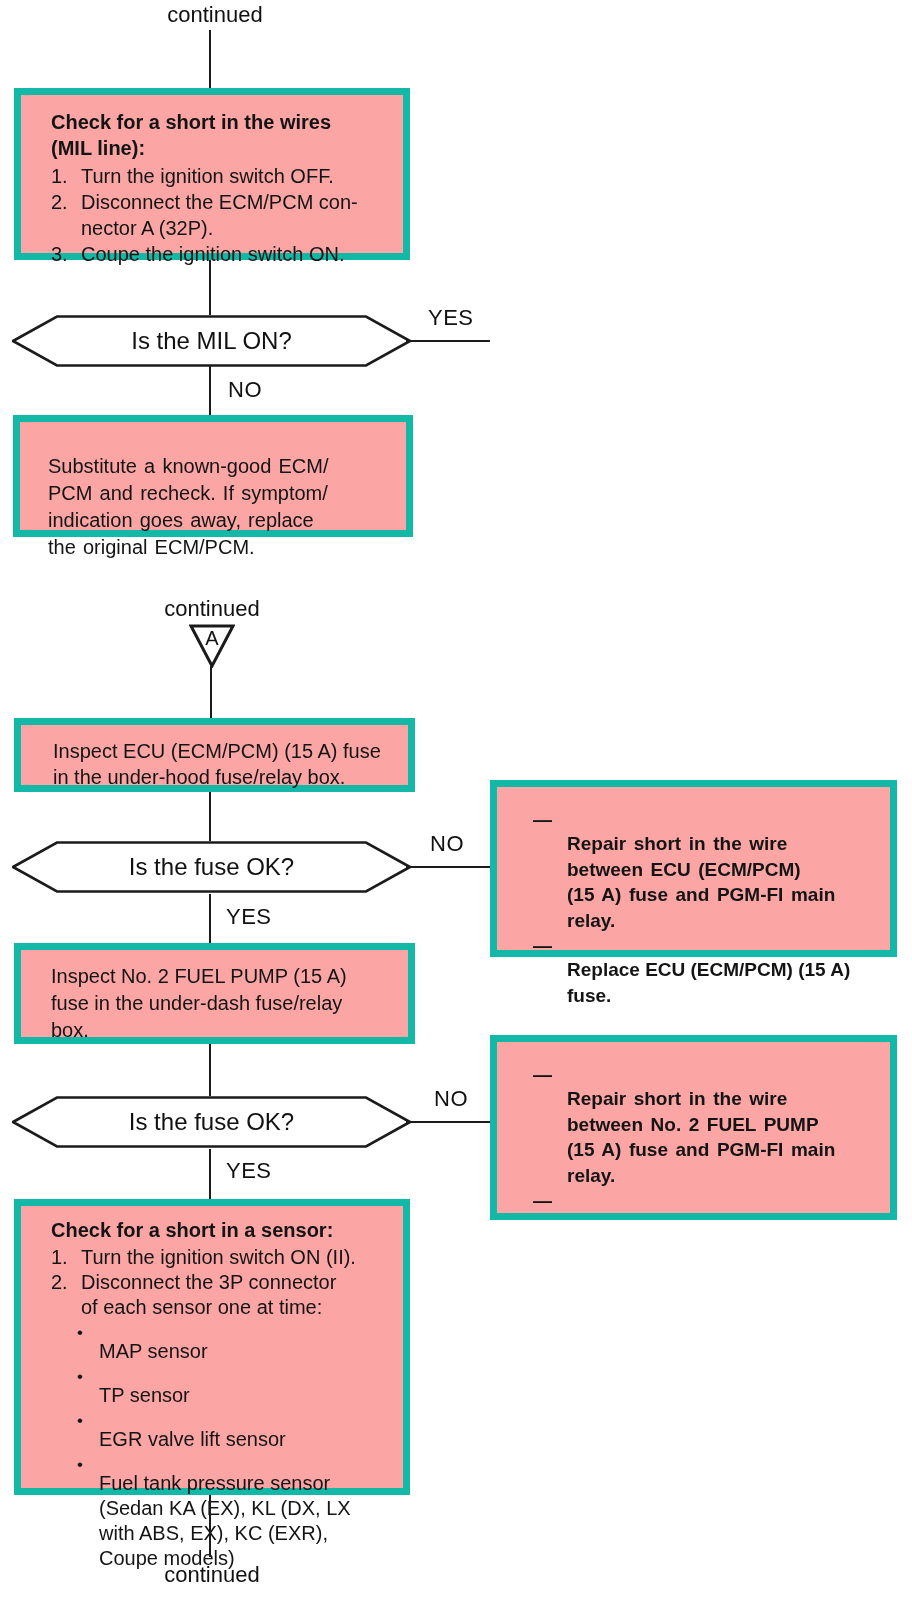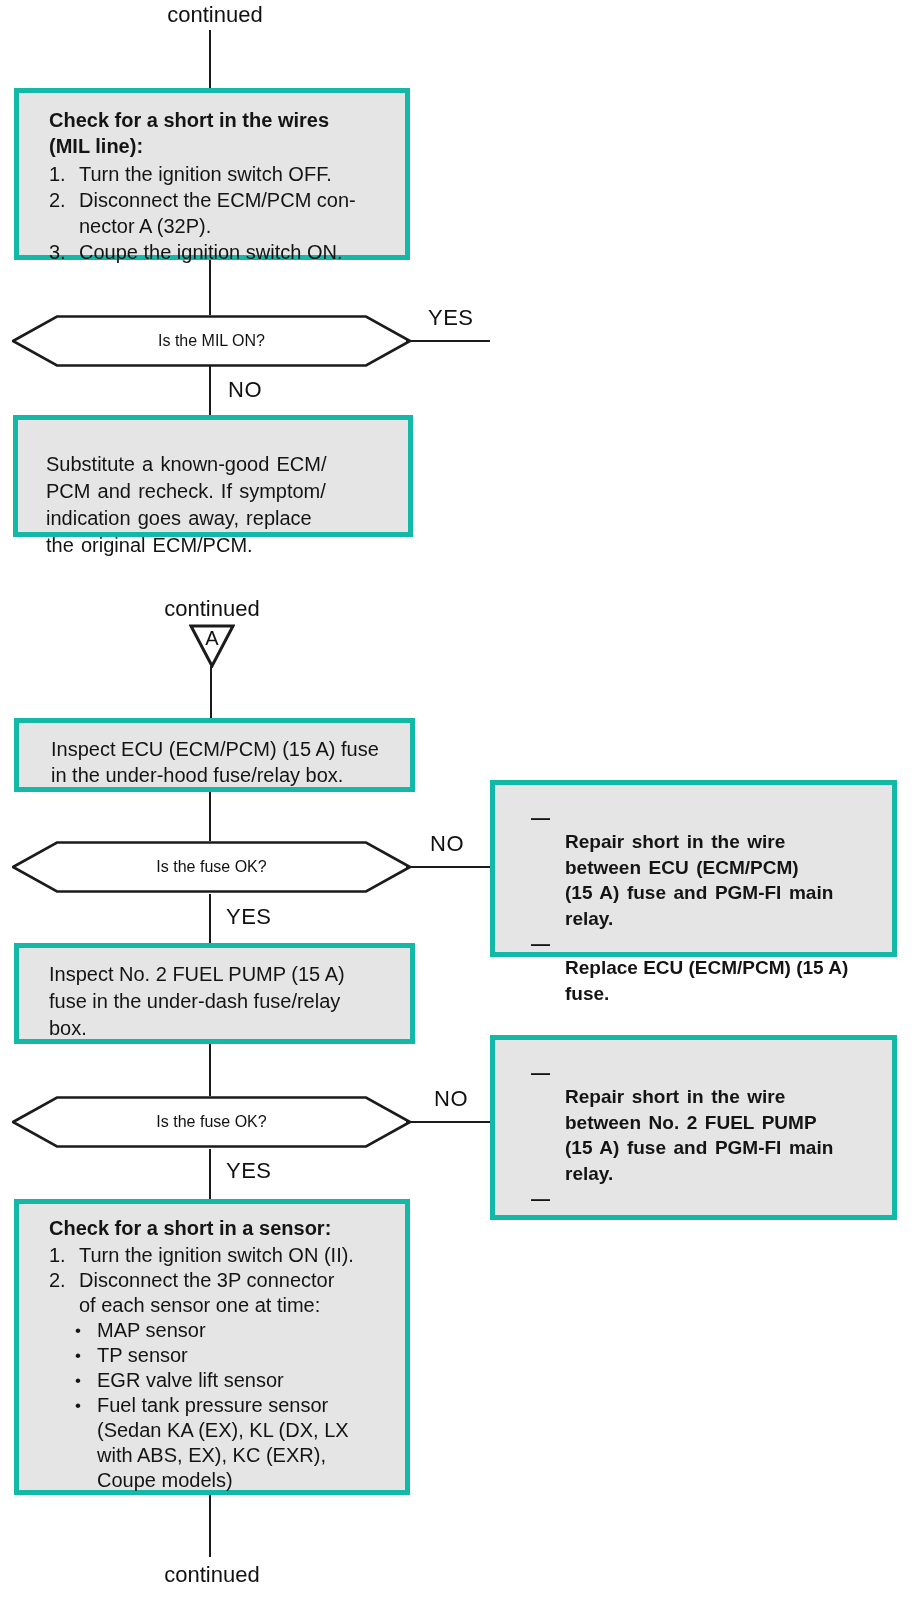--- a/index.html
+++ b/index.html
@@ -7,22 +7,22 @@
     position:relative;
     width:912px;height:1598px;
     background:#ffffff;
     font-family:"Liberation Sans","DejaVu Sans",sans-serif;
     color:#141414;
     overflow:hidden;
   }
   .pre{white-space:pre-line;}
   .node{
     position:absolute;
-    border:5px solid #14b8a6;
-    background:#e5e5e5;
+    border:7px solid #14b8a6;
+    background:#fca5a5;
     box-sizing:border-box;
   }
   .vline{position:absolute;width:2px;background:#1b1b1b;}
   .hline{position:absolute;height:2px;background:#1b1b1b;}
   .flowlabel{
     position:absolute;
     font-size:22px;
     letter-spacing:0.5px;
     color:#111;
   }
@@ -53,28 +53,28 @@
   .dashitem{display:flex;}
   .dashitem .dash{width:34px;flex:0 0 34px;}
   .dashitem .dtext{flex:1;margin-top:24px;}
   .dashitem.spread .dtext{word-spacing:0.12em;}
   #box5{left:14px;top:1199px;width:396px;height:296px;padding:12px 12px 0 30px;}
   #box5 .title{font-weight:bold;font-size:20px;line-height:25px;}
   #box5 .step{font-size:20px;line-height:25px;}
   #box5 .bullets{margin-left:26px;}
   .bullet-row{display:flex;font-size:20px;line-height:25px;}
   .bullet-row .bul{width:22px;flex:0 0 22px;font-size:17px;}
-  .bullet-row .btext{flex:1;}
+  .bullet-row .btext{flex:1;margin-top:19px;}
   
   .hex{position:absolute;left:12px;width:399px;height:52px;}
   .hex svg{position:absolute;left:0;top:0;}
   .hex .q{
     position:absolute;left:0;top:0;width:100%;height:100%;
     display:flex;align-items:center;justify-content:center;
-    font-size:16px;color:#111;
+    font-size:24px;color:#111;
   }
   #hex1{top:315px;}
   #hex2{top:841px;}
   #hex3{top:1096px;}
   .tri{position:absolute;left:189px;top:624px;width:46px;height:44px;}
   .tri .tlabel{
     position:absolute;left:0;top:3px;width:100%;
     text-align:center;font-size:20px;color:#111;
   }
 </style>

